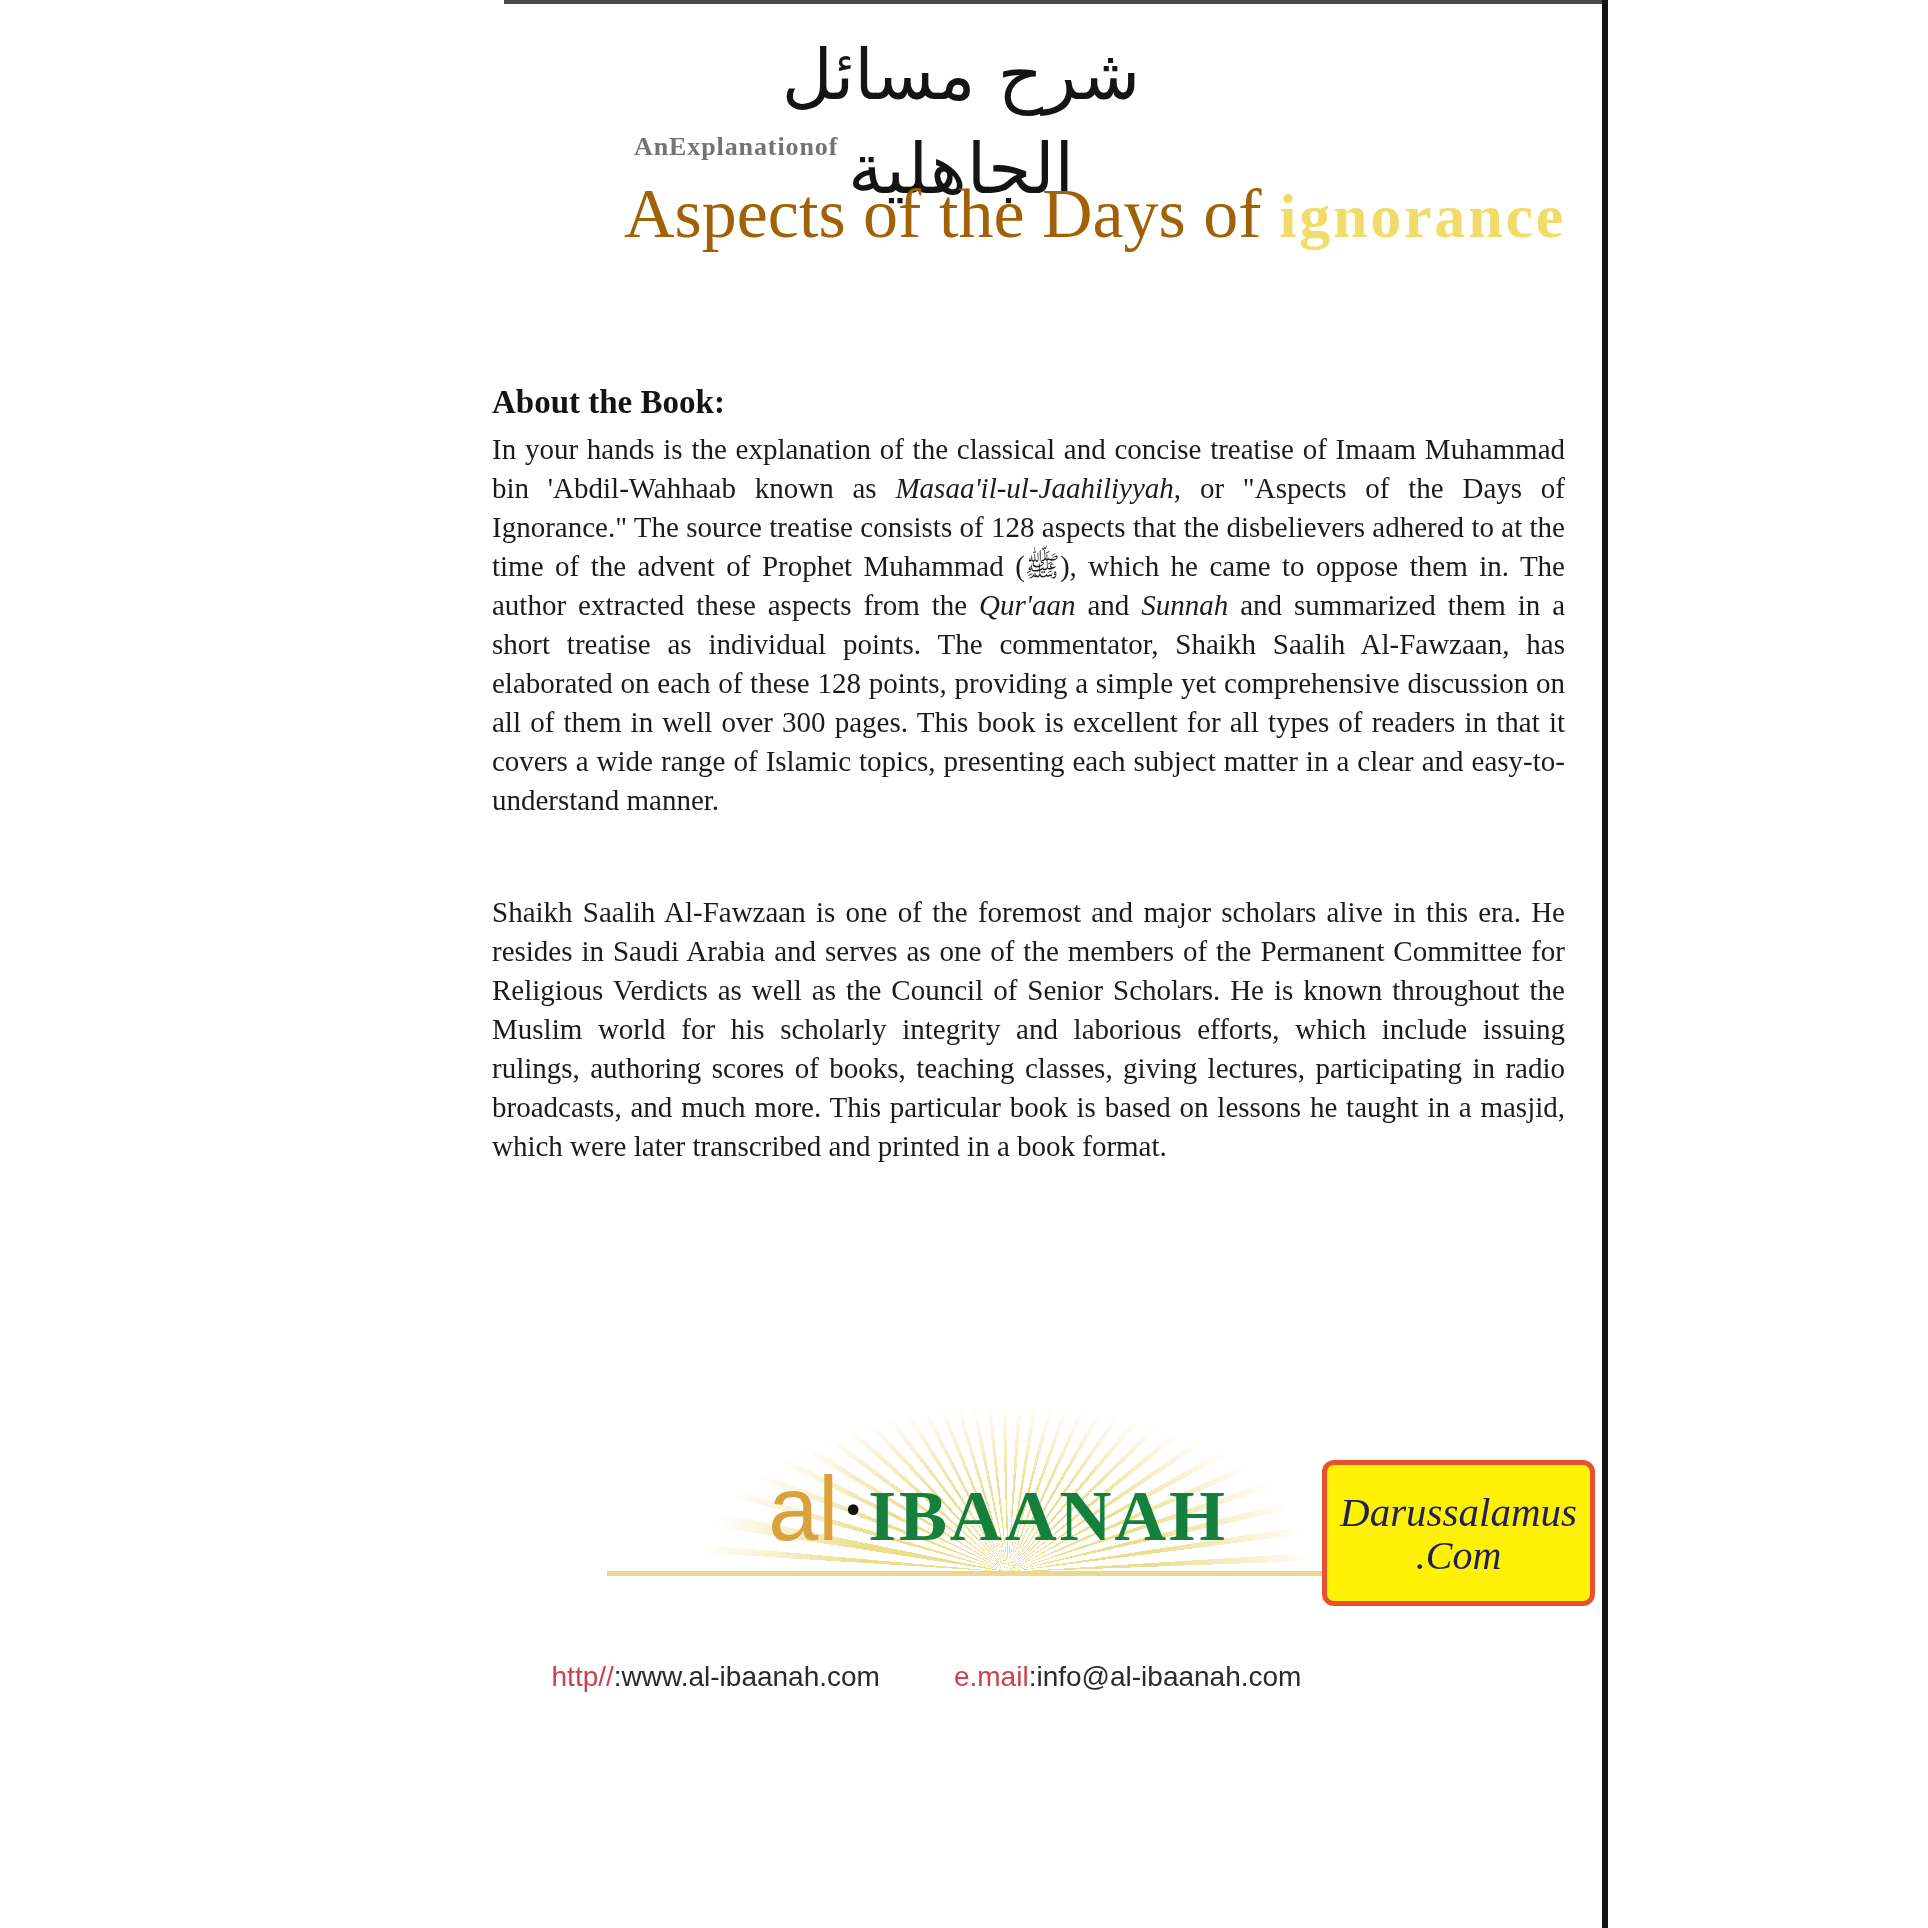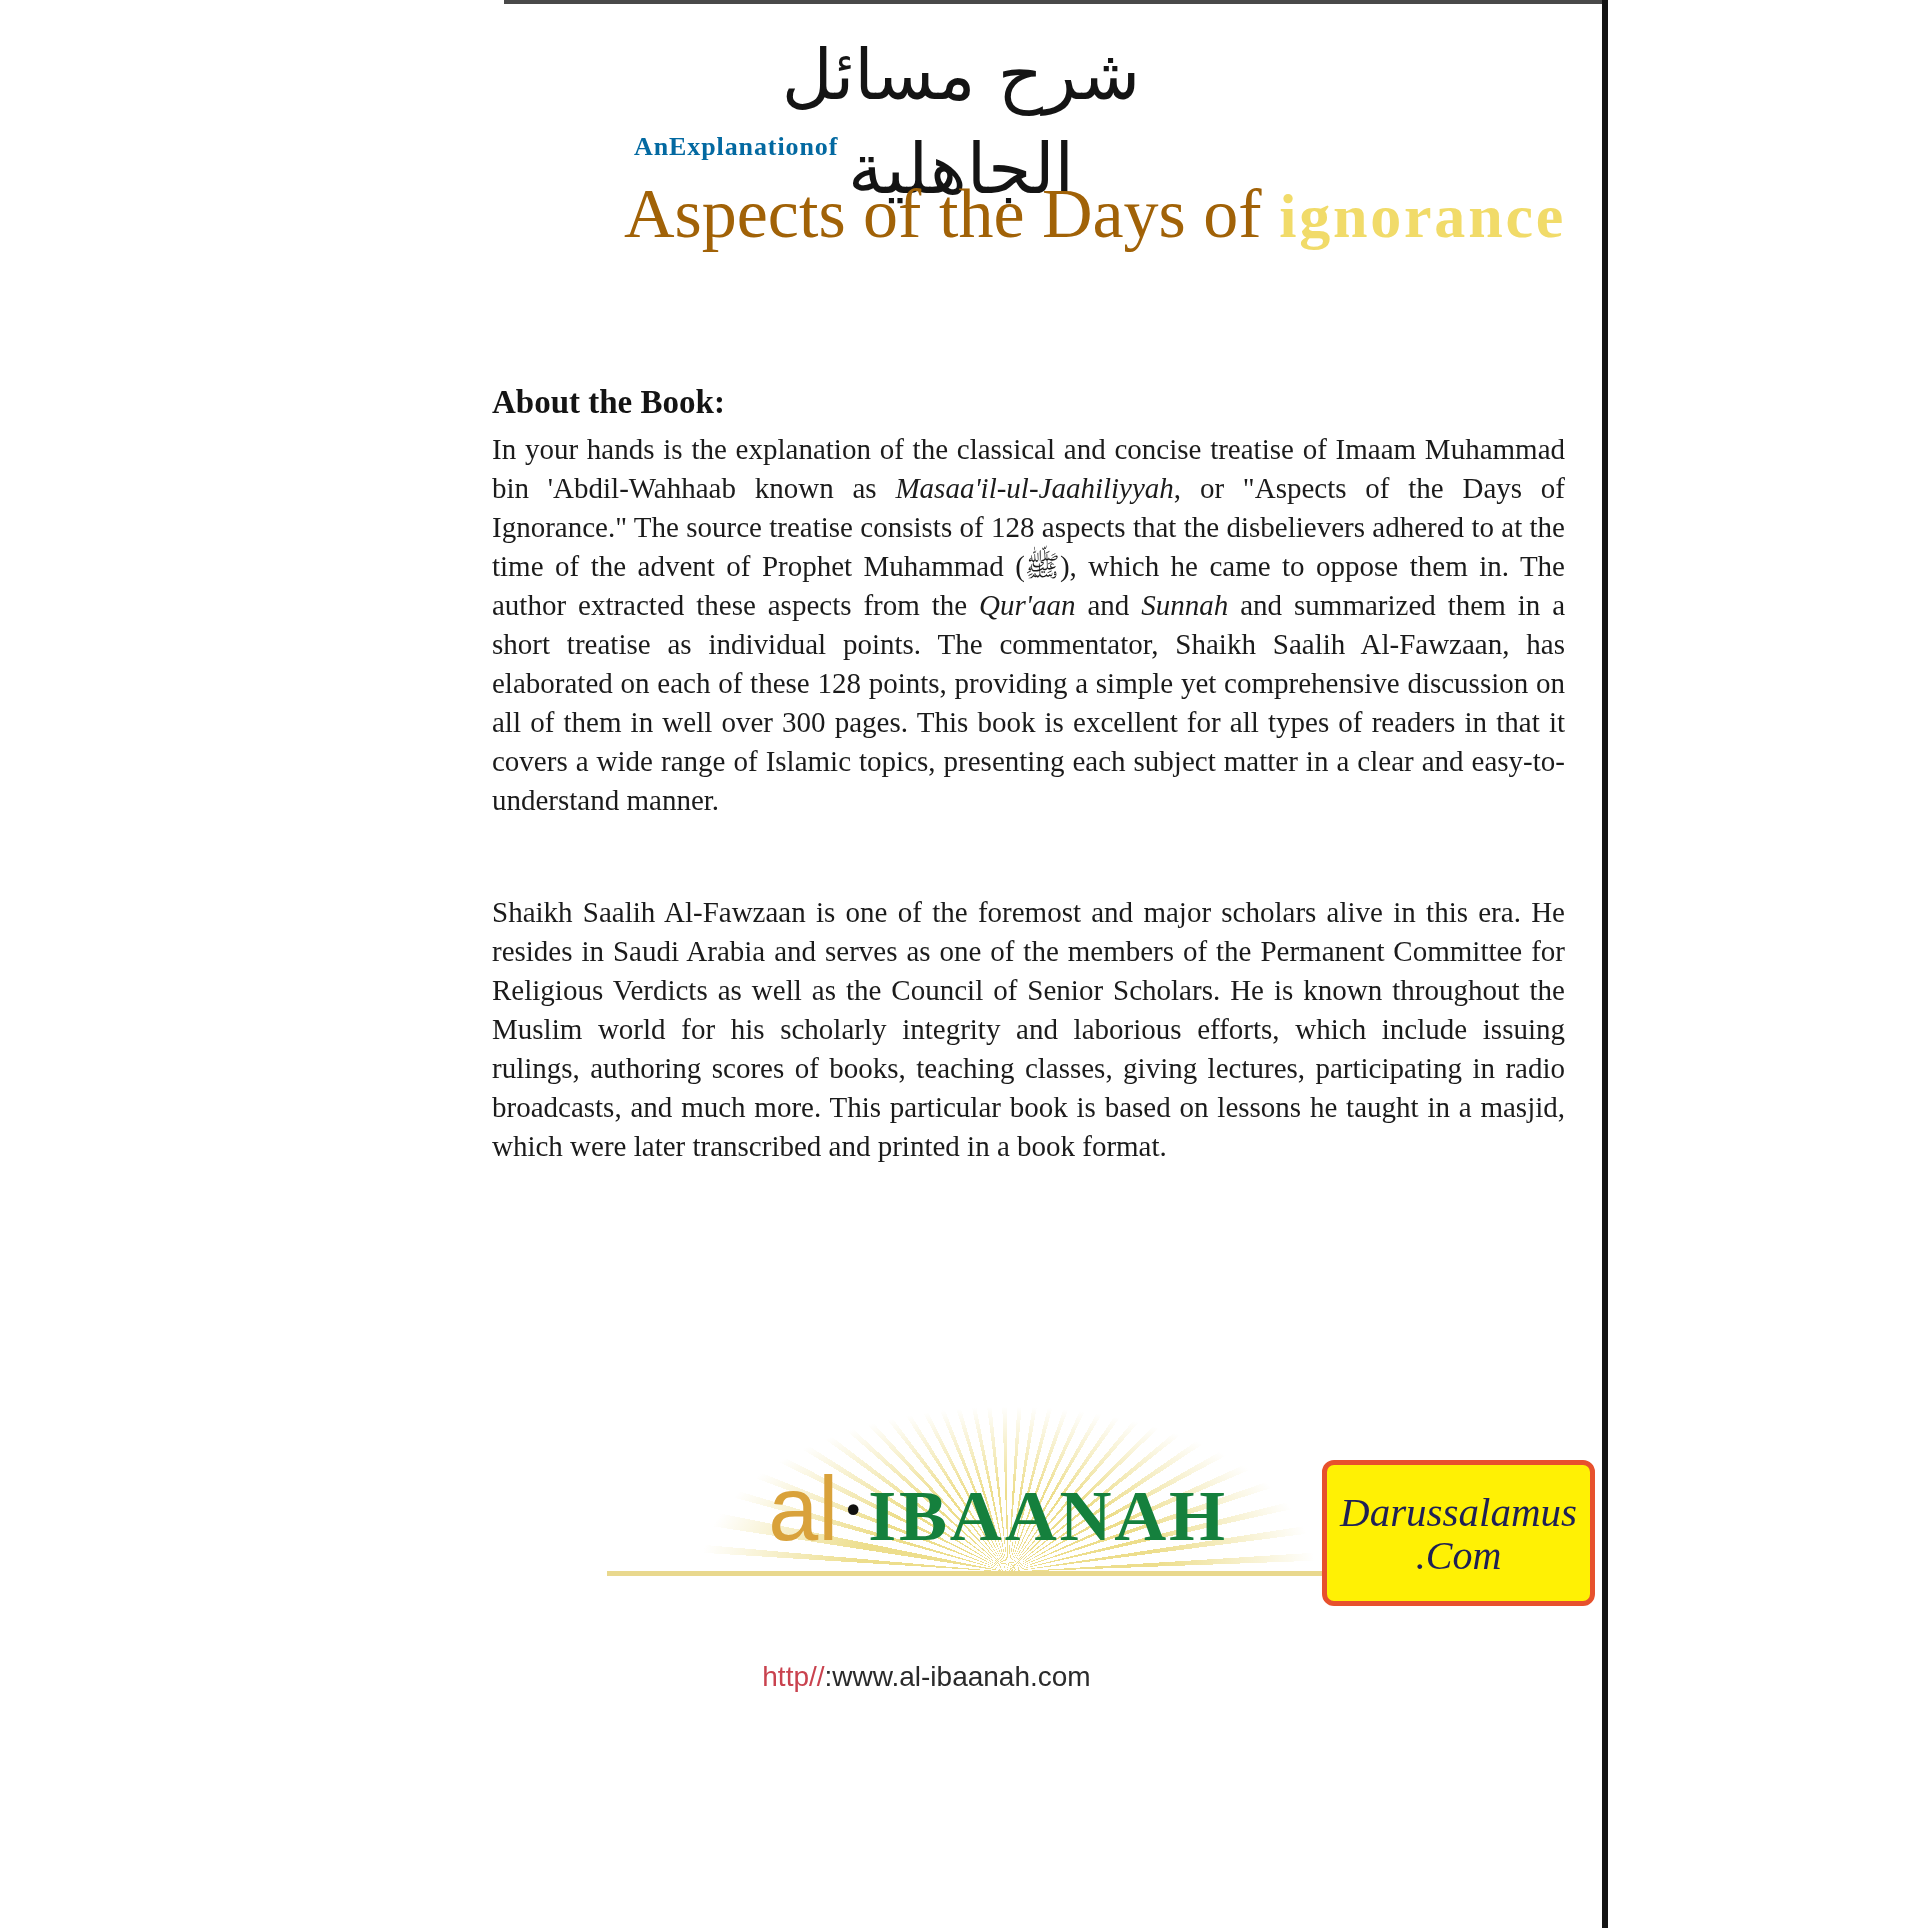--- a/index.html
+++ b/index.html
@@ -11,21 +11,21 @@
   .top-edge{position:absolute;left:504px;top:0;width:1102px;height:3.8px;background:#1b1b1b;opacity:.8;}
   .page-edge{position:absolute;left:1602px;top:0;width:5.6px;height:1928px;background:#141414;}
 
   
   .arabic-title{
     position:absolute;left:669px;top:28px;width:584px;text-align:center;
     direction:rtl;font-family:"DejaVu Sans",sans-serif;font-size:70px;line-height:94px;color:#141414;
   }
   .pre-title{
     position:absolute;left:634px;top:132px;
-    font-weight:bold;font-size:26px;letter-spacing:0.9px;color:#0369a1;
+    font-weight:bold;font-size:26px;letter-spacing:0.9px;color:#737373;
   }
   .main-title{position:absolute;left:624px;top:174px;white-space:nowrap;}
   .main-title .black-part{font-size:70px;color:#a16207;}
   .main-title .yellow-part{font-size:62px;font-weight:bold;letter-spacing:2.8px;color:#f1db69;}
 
   
   .section{position:absolute;left:492px;width:1073px;}
   .section-book{top:384px;}
   .section-author{top:893px;}
   .section .heading{font-weight:bold;font-size:33px;margin:0 0 8.5px 0;color:#141414;}
@@ -106,16 +106,17 @@
   </div>
   <div class="logo-underline"></div>
 
   <div class="badge">
     <span class="l1">Darussalamus</span>
     <span class="l2">.Com</span>
   </div>
 
   <div class="contact">
     <span><span class="red">http//</span><span>:www.al-ibaanah.com</span></span>
+    <span><span class="red">e.mail</span><span>:info@al-ibaanah.com</span></span>
   </div>
 
 </div>
 
 
 </body></html>

